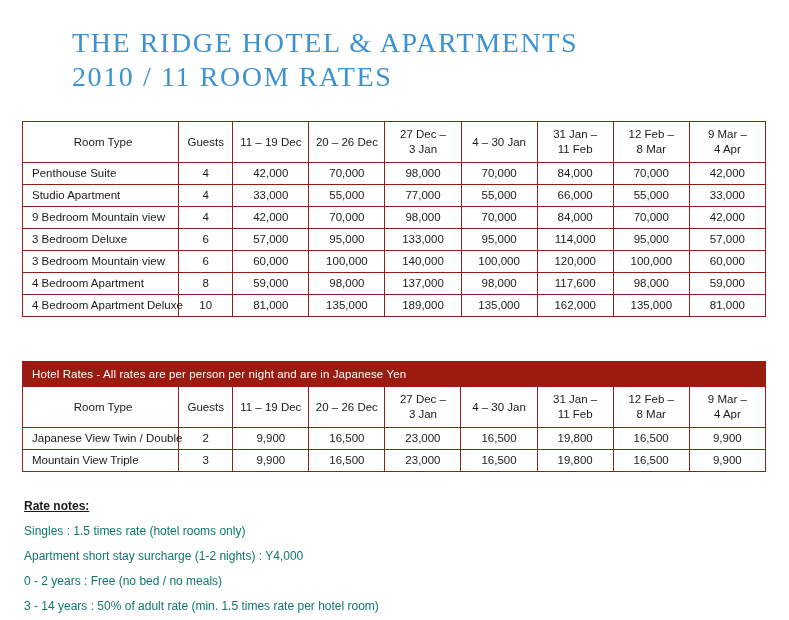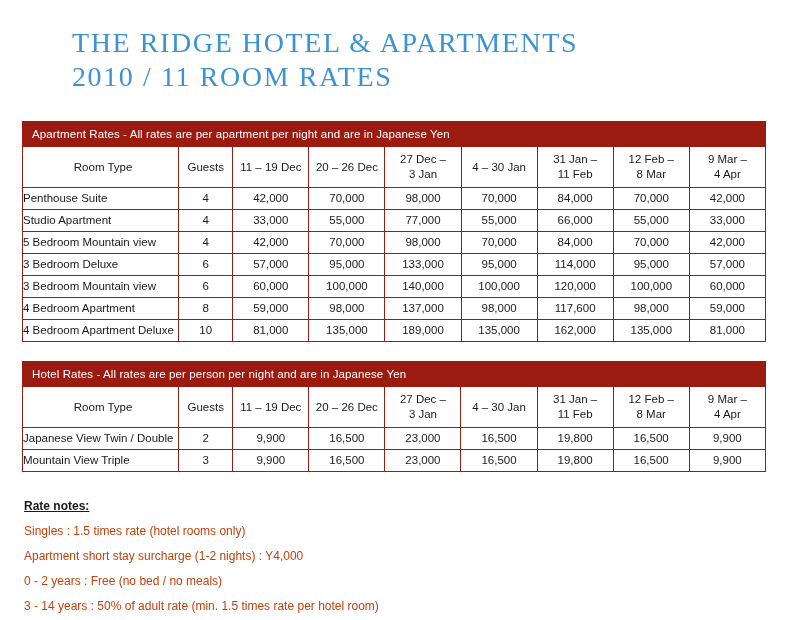--- a/index.html
+++ b/index.html
@@ -82,21 +82,21 @@
     background: #ffffff;
     text-align: center;
     padding: 3px 4px;
     font-size: 11.5px;
     line-height: 15px;
     height: 15px;
     vertical-align: middle;
   }
   .rates-table td.roomtype {
     text-align: left;
-    padding-left: 0;
+    padding-left: 9px;
     white-space: nowrap;
   }
 
   
   col.c-room   { width: 156px; }
   col.c-guests { width: 54px;  }
   col.c-rate   { width: 76px;  }
 
   
   .notes {
@@ -108,21 +108,21 @@
   .notes-title {
     font-size: 12px;
     font-weight: bold;
     line-height: 25px;
     color: #1a1a1a;
     text-decoration: underline;
   }
   .note-line {
     font-size: 12px;
     line-height: 25px;
-    color: #c2410c;
+    color: #0f766e;
     white-space: nowrap;
   }
 </style>
 </head>
 <body>
 
 <div class="page">
 
   <div class="title-block">
     <div class="title-line">THE RIDGE HOTEL &amp; APARTMENTS</div>
@@ -135,23 +135,20 @@
         <col class="c-guests">
       <col class="c-rate">
         <col class="c-rate">
         <col class="c-rate">
       <col class="c-rate">
         <col class="c-rate">
         <col class="c-rate">
         <col class="c-rate">
     </colgroup>
     <thead>
-      <tr>
-        <th class="band-cell" colspan="9">Apartment Rates - All rates are per apartment per night and are in Japanese Yen</th>
-      </tr>
       <tr>
           <th class="colhead roomtype">Room Type</th>
           <th class="colhead">Guests</th>
           <th class="colhead">11 – 19 Dec</th>
           <th class="colhead">20 – 26 Dec</th>
           <th class="colhead">27 Dec –<br>3 Jan</th>
           <th class="colhead">4 – 30 Jan</th>
           <th class="colhead">31 Jan –<br>11 Feb</th>
           <th class="colhead">12 Feb –<br>8 Mar</th>
           <th class="colhead">9 Mar –<br>4 Apr</th>
@@ -174,21 +171,21 @@
           <td>4</td>
           <td>33,000</td>
           <td>55,000</td>
           <td>77,000</td>
           <td>55,000</td>
           <td>66,000</td>
           <td>55,000</td>
           <td>33,000</td>
         </tr>
         <tr>
-          <td class="roomtype">5 Bedroom Mountain view</td>
+          <td class="roomtype">9 Bedroom Mountain view</td>
           <td>4</td>
           <td>42,000</td>
           <td>70,000</td>
           <td>98,000</td>
           <td>70,000</td>
           <td>84,000</td>
           <td>70,000</td>
           <td>42,000</td>
         </tr>
         <tr>

